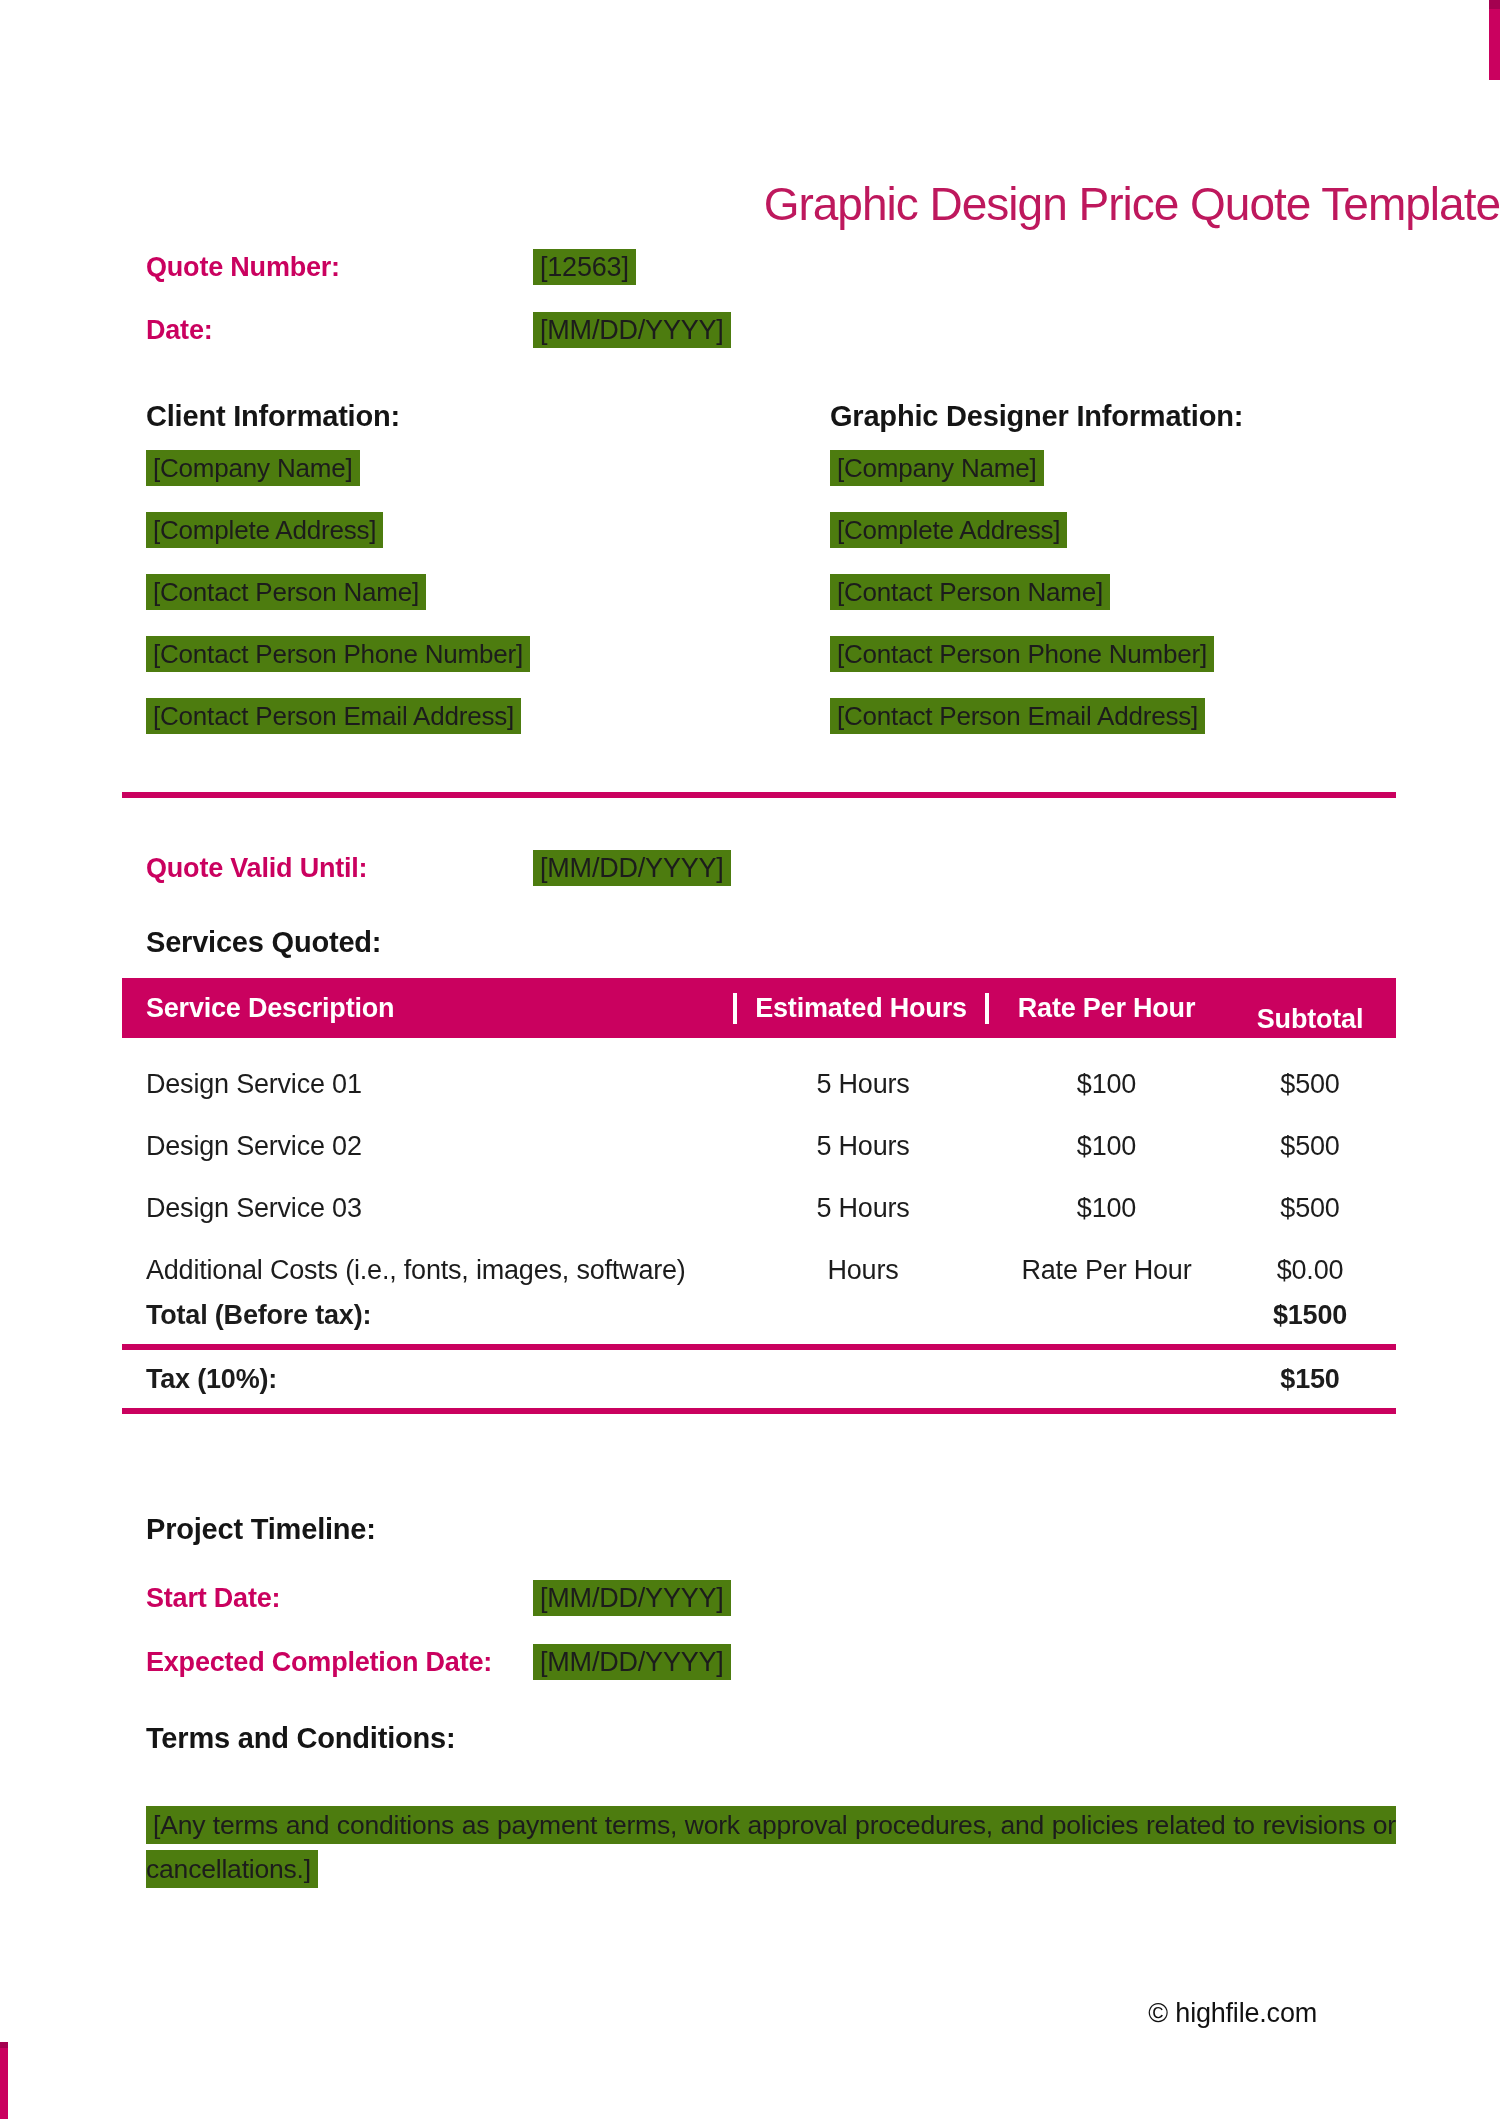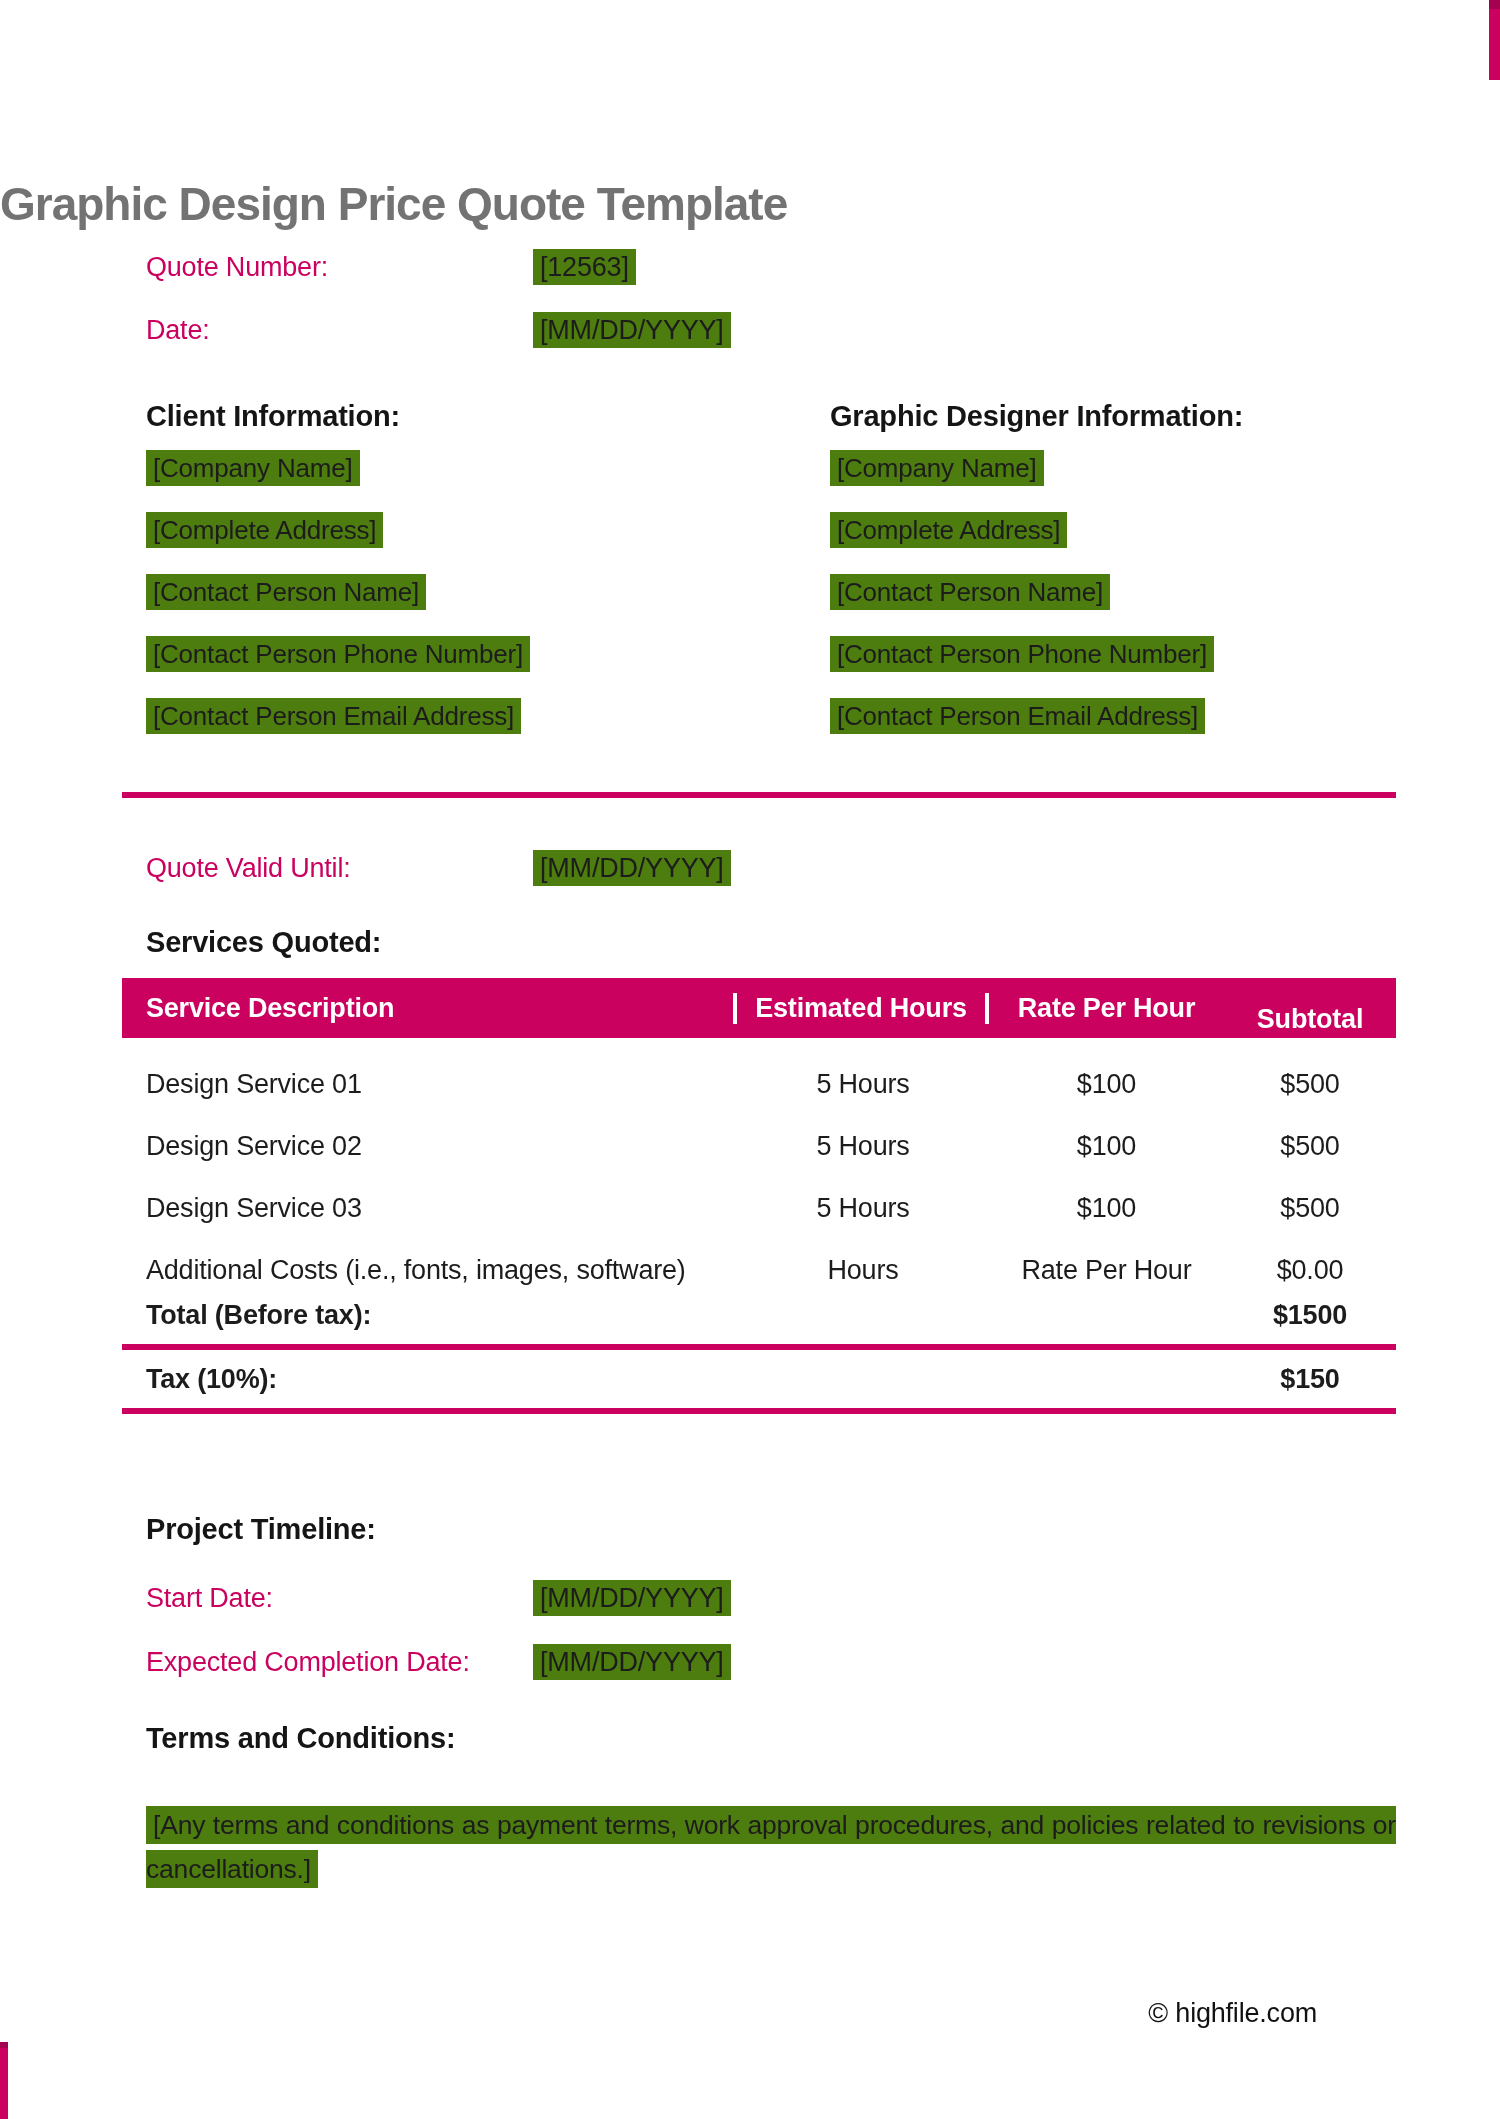--- a/index.html
+++ b/index.html
@@ -14,26 +14,26 @@
     overflow:hidden;
   }
   
   .bar-tr{position:absolute;right:0;top:0;width:11px;height:80px;background:#ca015f;}
   .bar-tr-cap{position:absolute;right:0;top:0;width:11px;height:9px;background:#a40150;}
   .bar-bl{position:absolute;left:0;top:2042px;width:8px;height:77px;background:#ca015f;}
   .bar-bl-cap{position:absolute;left:0;top:2042px;width:8px;height:6px;background:#a40150;}
 
   .title{
     position:absolute;top:146px;left:0;width:100%;
-    text-align:left;font-size:46px;font-weight:bold;color:#737373;
+    text-align:right;font-size:46px;font-weight:normal;color:#be185d;
     letter-spacing:-1px;
   }
 
   .kv{position:absolute;left:146px;width:1250px;font-size:27px;line-height:34px;}
-  .kv .k{font-weight:normal;color:#ca015f;}
+  .kv .k{font-weight:bold;color:#ca015f;}
   .kv .v{position:absolute;left:387px;top:0;color:#1c1c1c;font-weight:normal;}
 
   .hl{background:#4d7c0f;padding:3px 7px;}
 
   .sec-h{position:absolute;font-size:29px;font-weight:bold;color:#151515;}
 
   .info-col{position:absolute;top:452px;font-size:26px;}
   .info-col.left{left:146px;}
   .info-col.right{left:830px;}
   .info-line{margin-bottom:29px;height:33px;line-height:33px;white-space:nowrap;}

